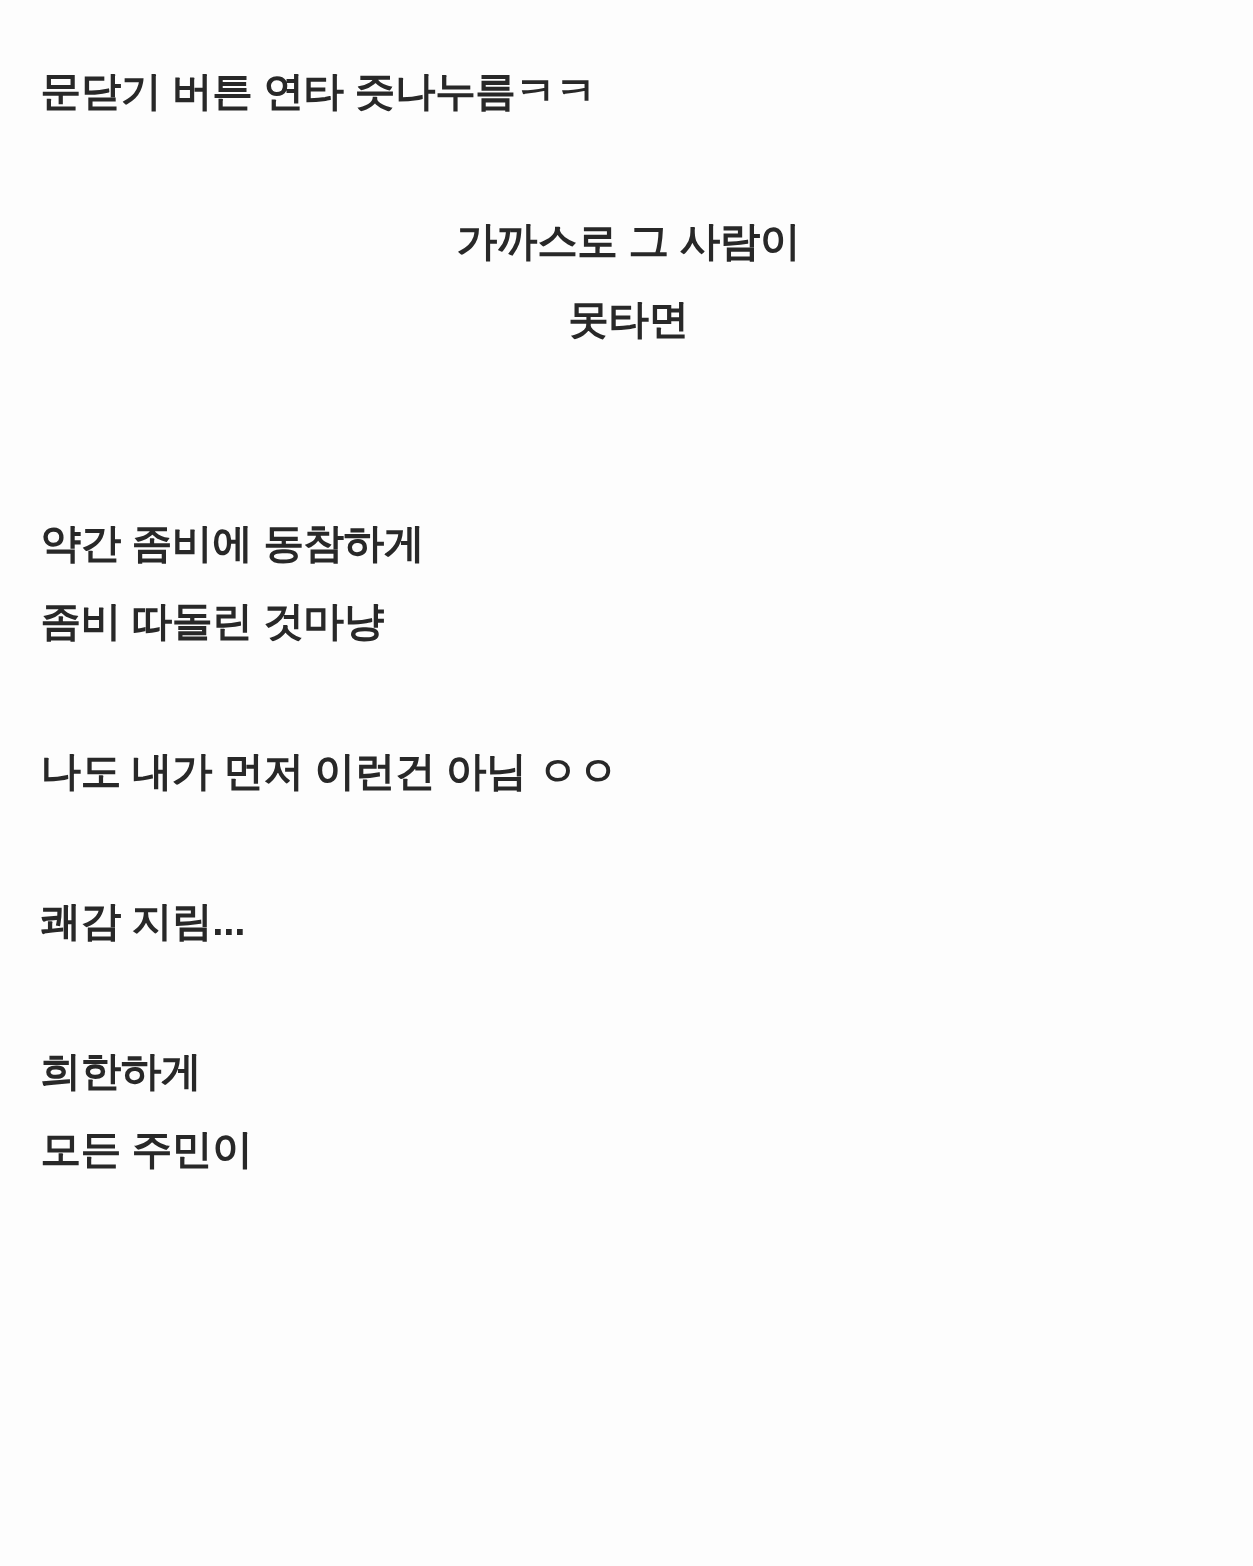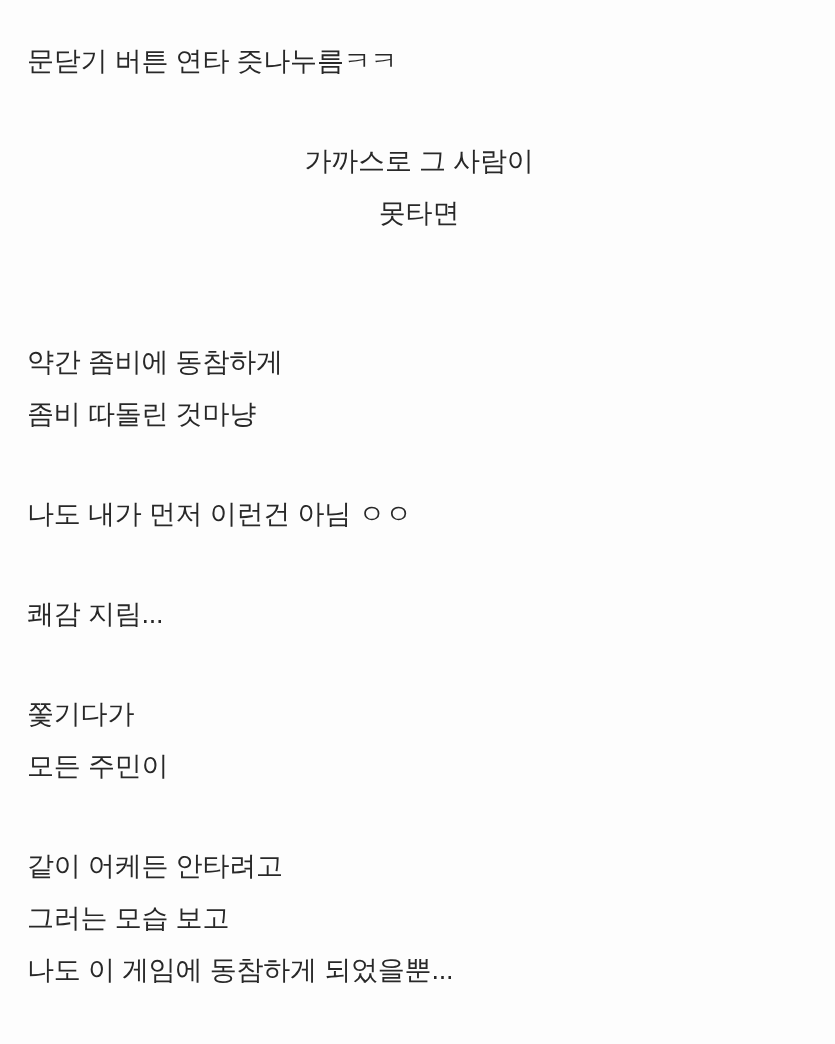--- a/index.html
+++ b/index.html
@@ -19,20 +19,21 @@
     height: 1044px;
     padding: 35px 24px 0 27px;
     color: #282828;
     font-size: 27px;
     font-weight: 500;
     line-height: 52px;
     letter-spacing: -0.2px;
   }
   .para {
     margin: 0 0 48px 0;
+    font-weight: bold;
   }
   .para.xl-gap {
     margin-bottom: 97px;
     text-align: center;
   }
   .text-line {
     white-space: pre;
   }
 </style>
 </head>
@@ -56,23 +57,18 @@
 
   <div class="para">
     <div class="text-line">나도 내가 먼저 이런건 아님 ㅇㅇ</div>
   </div>
 
   <div class="para">
     <div class="text-line">쾌감 지림...</div>
   </div>
 
   <div class="para">
-    <div class="text-line">쫓기다가</div>
+    <div class="text-line">희한하게</div>
     <div class="text-line">모든 주민이</div>
   </div>
 
-  <div class="para">
-    <div class="text-line">같이 어케든 안타려고</div>
-    <div class="text-line">그러는 모습 보고</div>
-    <div class="text-line">나도 이 게임에 동참하게 되었을뿐...</div>
-  </div>
 
 </div>
 
 </body></html>

